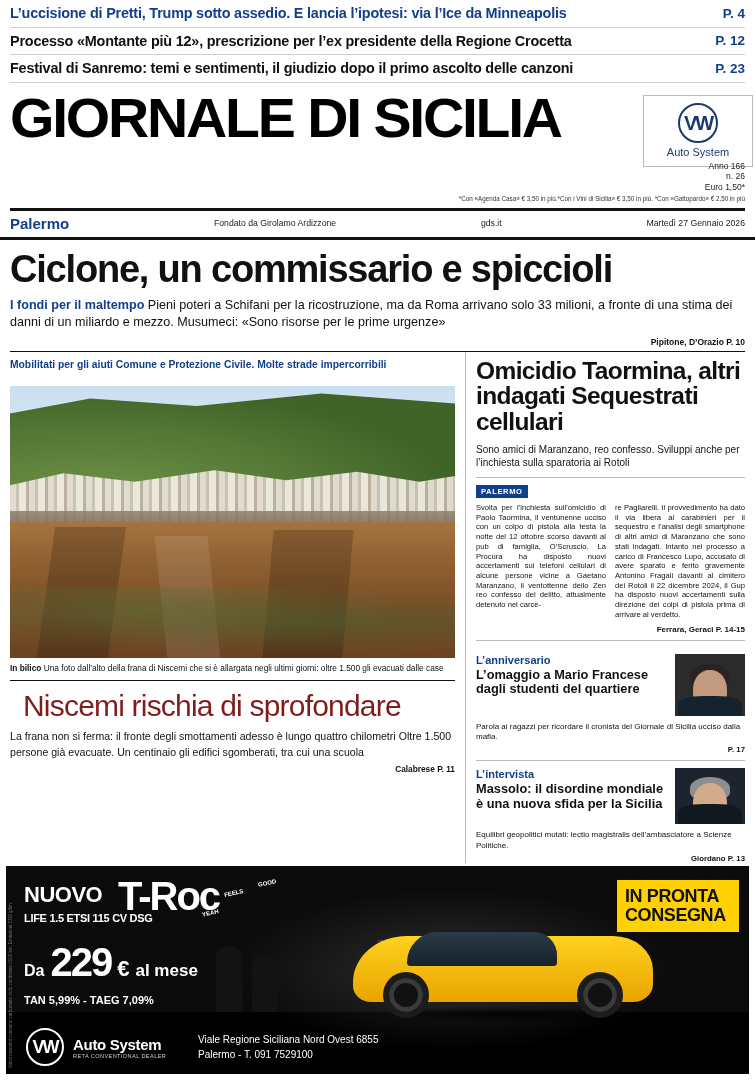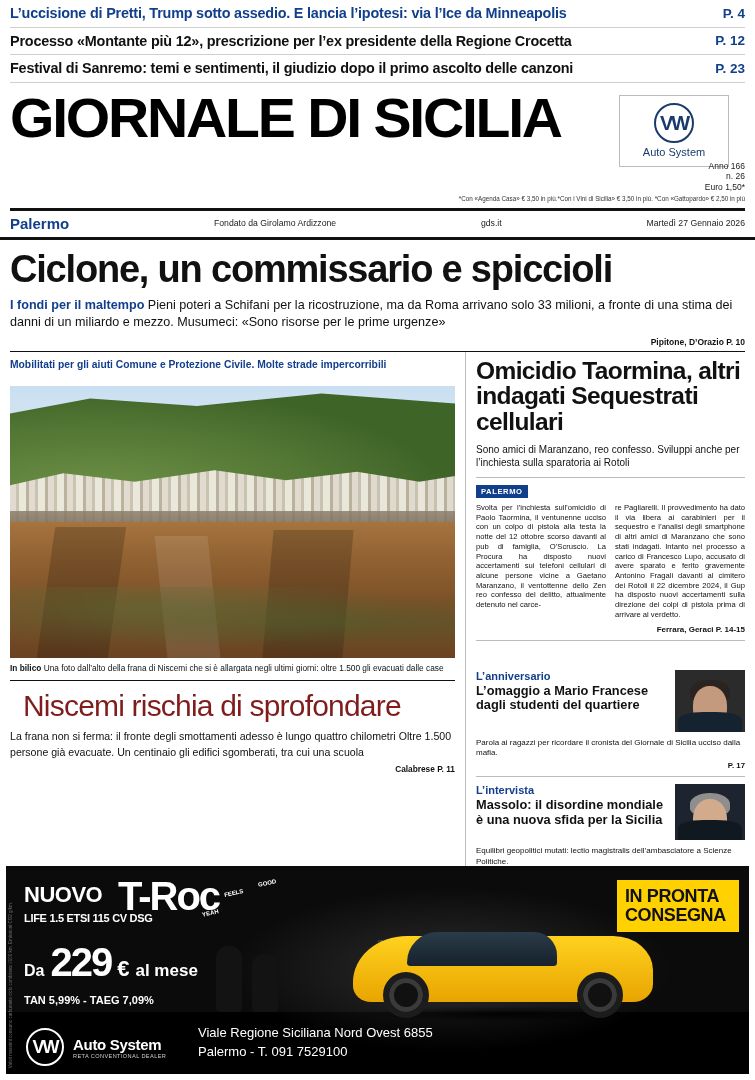--- a/index.html
+++ b/index.html
@@ -28,21 +28,21 @@
   }
   .teaser-text.blue { color:#123f8c; }
   .teaser-page {
     font-size: 13.5px; font-weight: bold; color:#123f8c;
     white-space:nowrap; padding-left:10px;
   }
 
   
   .masthead {
     display:flex; align-items:flex-start; justify-content:space-between;
-    padding: 8px 26px 0 10px;
+    padding: 8px 2px 0 10px;
     text-align: center;
   }
   .masthead-title {
     font-family: "Liberation Sans", sans-serif;
     font-weight: bold;
     font-size: 56px;
     letter-spacing: -2.2px;
     line-height: 0.95;
     color:#000;
     transform: scaleX(1.02);
@@ -153,21 +153,21 @@
     font-size: 24.5px; font-weight:bold; line-height:1.04;
     letter-spacing:-0.6px; margin: 6px 0 9px 0;
   }
   .r-deck { font-size:10px; line-height:1.35; color:#111; padding-bottom:7px; border-bottom:1px solid #bbb; }
   .r-tag {
     display:inline-block; background:#123f8c; color:#fff;
     font-size:7.6px; font-weight:bold; letter-spacing:.6px;
     padding:2px 5px; margin:7px 0 5px 0;
   }
   .r-cols { column-count:2; column-gap:9px; column-rule:none; font-size:7.6px; line-height:1.28; text-align:justify; color:#111; }
-  .r-byline { text-align:right; font-size:8px; font-weight:bold; margin:5px 0 22px 0; border-bottom:1px solid #bbb; padding-bottom:6px;}
+  .r-byline { text-align:right; font-size:8px; font-weight:bold; margin:5px 0 6px 0; border-bottom:1px solid #bbb; padding-bottom:6px;}
 
   .brief { padding-top:7px; }
   .brief-kicker { color:#123f8c; font-weight:bold; font-size:11px; margin-bottom:2px; }
   .brief-title { font-size:12.8px; font-weight:bold; line-height:1.12; }
   .brief-row { display:flex; gap:8px; align-items:flex-start; }
   .brief-text { flex:1; }
   .brief-deck { font-size:8px; line-height:1.3; margin-top:6px; color:#111; }
   .brief-byline { text-align:right; font-size:7.8px; font-weight:bold; margin-top:3px; }
   .brief-photo { width:70px; height:62px; flex:0 0 70px; overflow:hidden; background:#2b2b2b; position:relative; }
   .brief-photo.p2 { background:#1d2430; height:56px; }
@@ -199,21 +199,21 @@
   .ad .legal { position:absolute; left:372px; top:74px; width:188px; color:#9a9a9a; font-size:3.6px; line-height:1.35; }
   .ad .badge {
     position:absolute; right:10px; top:14px; width:122px; background:#ffd100; color:#111;
     font-weight:bold; font-size:18px; line-height:1.05; padding:7px 8px; letter-spacing:-.4px;
   }
   .ad .dealer-logo { position:absolute; left:20px; bottom:8px; display:flex; align-items:center; gap:9px; }
   .ad .vwcircle { width:38px; height:38px; border-radius:50%; border:2.5px solid #fff; color:#fff;
     display:flex; align-items:center; justify-content:center; font-weight:bold; font-size:18px; letter-spacing:-2px; }
   .ad .dealer-text .d1 { color:#fff; font-size:15px; font-weight:bold; letter-spacing:-.3px; }
   .ad .dealer-text .d2 { color:#cfcfcf; font-size:5.6px; letter-spacing:.4px; }
-  .ad .addr { position:absolute; left:192px; bottom:12px; color:#fff; font-size:13px; line-height:1.45; }
+  .ad .addr { position:absolute; left:192px; bottom:12px; color:#fff; font-size:10px; line-height:1.45; }
   .ad .car {
     position:absolute; right:96px; bottom:56px; width:300px; height:110px;
   }
   .ad .car-body { position:absolute; left:0; bottom:16px; width:300px; height:66px;
     background: linear-gradient(#ffd21e, #e8a400);
     border-radius: 54px 40px 20px 18px / 46px 34px 18px 16px; }
   .ad .car-glass { position:absolute; left:54px; bottom:52px; width:150px; height:34px;
     background: linear-gradient(#2b3b49,#16222c); border-radius: 34px 26px 4px 4px; }
   .ad .car-wheel { position:absolute; bottom:0; width:46px; height:46px; border-radius:50%;
     background:#111; border:6px solid #1c1c1c; box-shadow: inset 0 0 0 5px #3a3a3a; }

